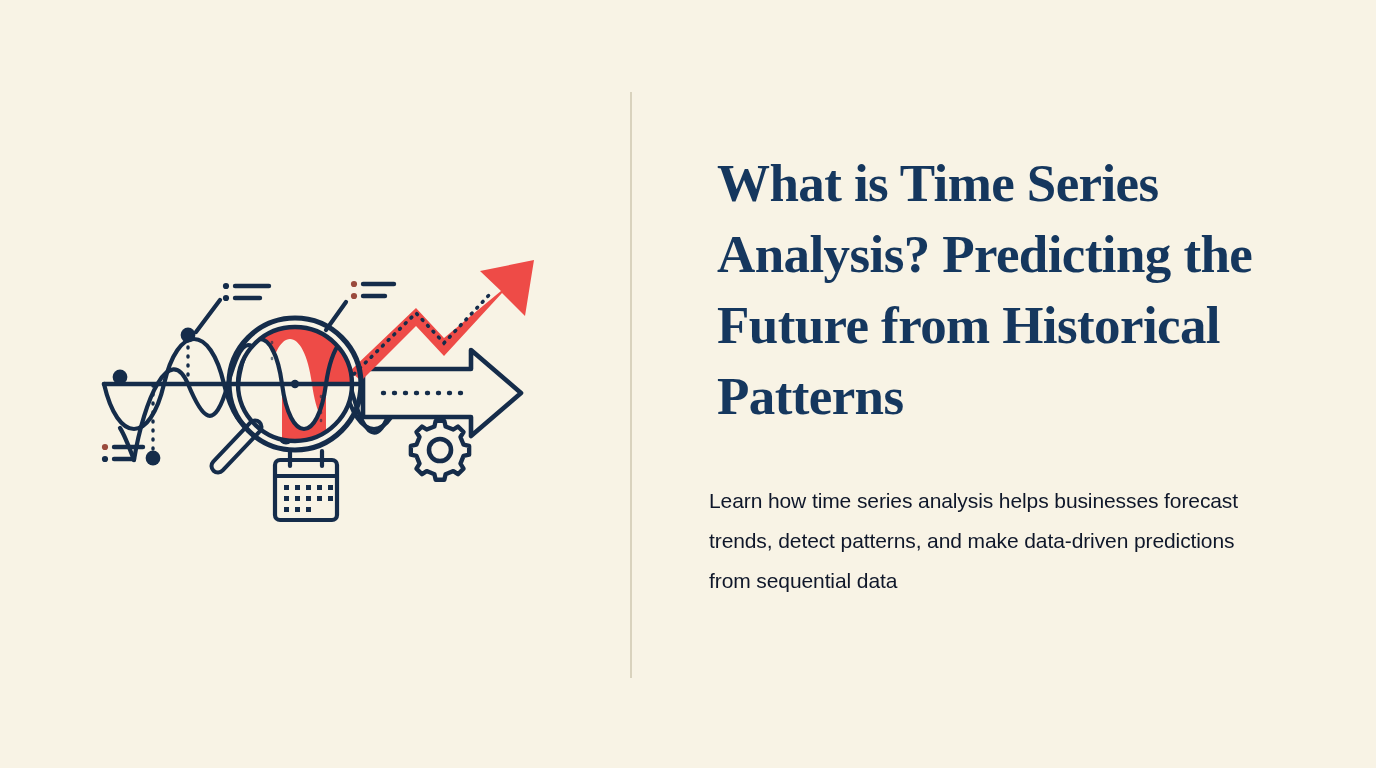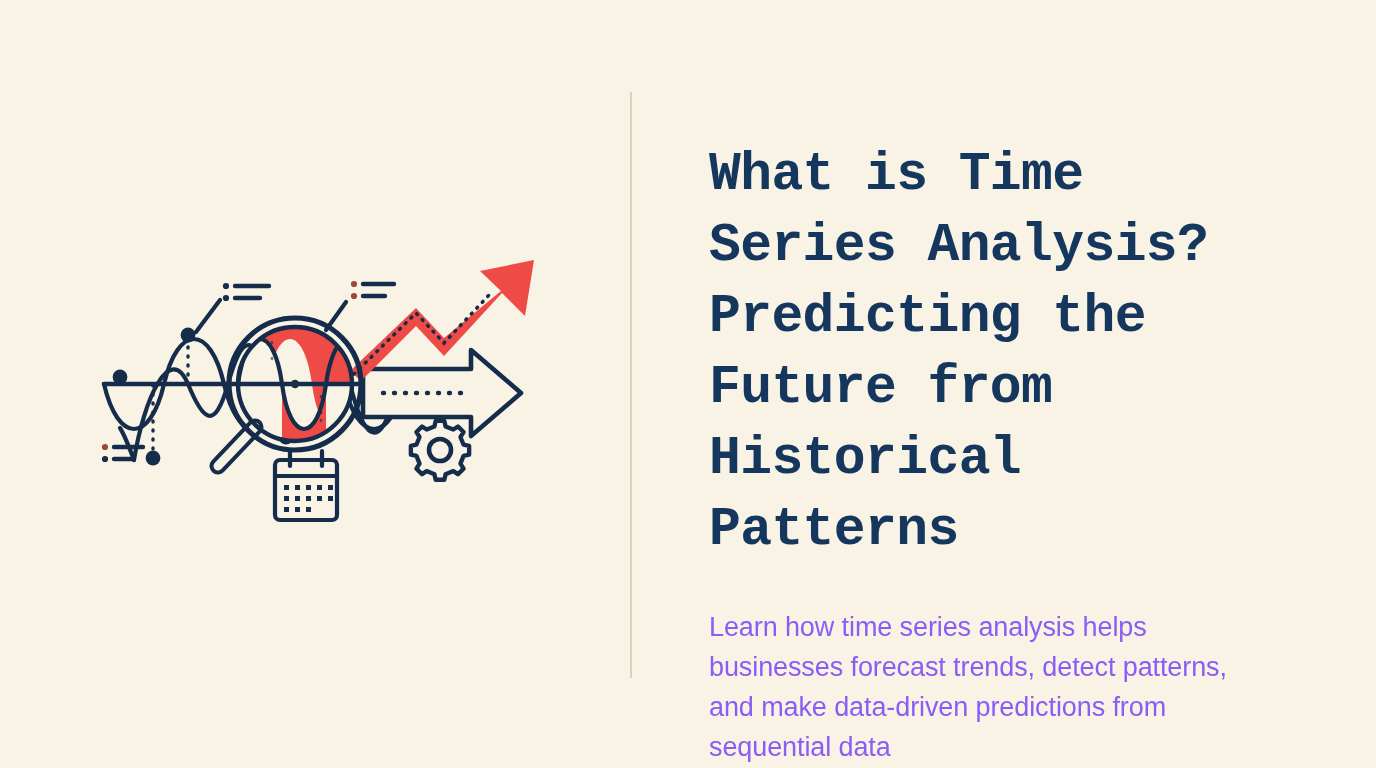--- a/index.html
+++ b/index.html
@@ -47,38 +47,38 @@
     background: #d9d2bd;
   }
   
   #text-panel {
     position: absolute;
     left: 709px;
     top: 140px;
     width: 580px;
   }
   #page-title {
-    margin: 0;
-    font-family: Liberation Mono, monospace;
+    margin: 8px;
+    font-family: Liberation Serif, serif;
     font-weight: bold;
     font-size: 53px;
     line-height: 71px;
     letter-spacing: -0.6px;
     color: #15375e;
     white-space: pre-line;
   }
   #page-subtitle {
     margin: 0;
     padding-top: 41px;
     font-family: "Liberation Sans", sans-serif;
     font-weight: normal;
-    font-size: 27px;
+    font-size: 21px;
     line-height: 40px;
     letter-spacing: -0.1px;
-    color: #8b5cf6;
+    color: #0f172a;
     white-space: pre-line;
     max-width: 540px;
   }
 </style>
 </head>
 <body>
 
 <div id="slide">
 
   <div id="illustration-panel">

